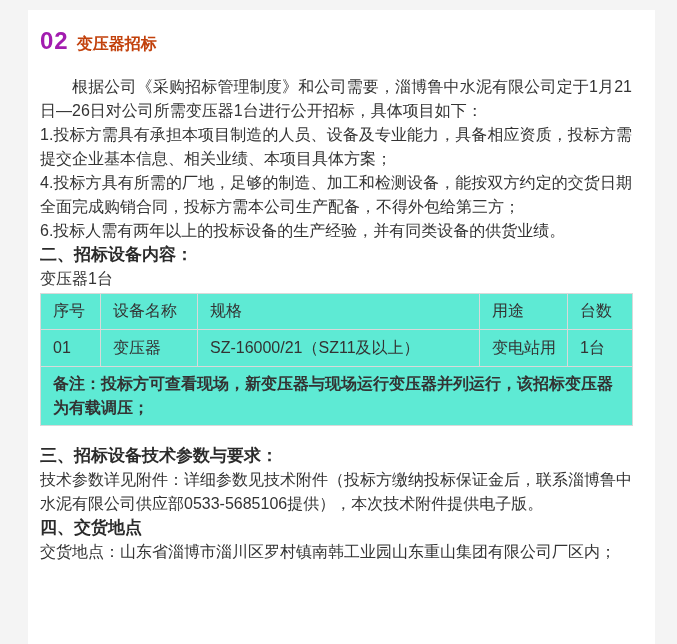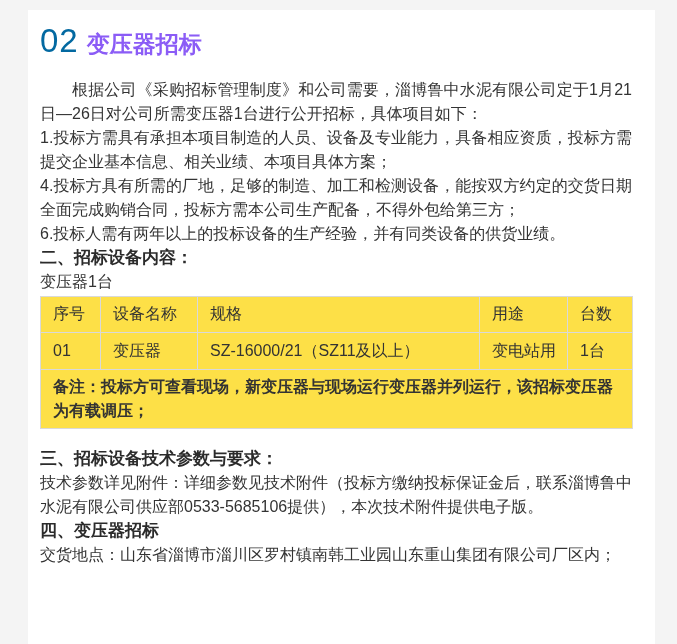--- a/index.html
+++ b/index.html
@@ -15,28 +15,28 @@
     width: 627px; height: 700px;
     background: #ffffff;
     padding: 16px 23px 0 12px;
   }
   .doc-title {
     line-height: 30px;
     white-space: nowrap;
     margin-bottom: 16px;
   }
   .doc-title .num {
-    color: #0369a1;
-    font-size: 33px;
-    font-weight: normal;
+    color: #a21caf;
+    font-size: 24px;
+    font-weight: bold;
     letter-spacing: 1px;
   }
   .doc-title .txt {
-    color: #8b5cf6;
-    font-size: 23px;
+    color: #c2410c;
+    font-size: 16px;
     font-weight: bold;
     margin-left: 8px;
   }
   p, h2 {
     font-size: 16px;
     line-height: 24px;
     color: #333333;
     text-align: justify;
   }
   h2 {
@@ -50,21 +50,21 @@
     width: 592px;
     border-collapse: collapse;
     margin-top: 2px;
     margin-bottom: 18px;
   }
   td {
     border: 1px solid #d9d9d9;
     font-size: 16px;
     color: #333333;
     padding: 0 6px 0 12px;
-    background: #fde047;
+    background: #5eead4;
   }
   tr.hdr td { height: 36px; }
   tr.data td { height: 37px; }
   td.note {
     padding: 5px 12px;
     line-height: 24px;
     height: 53px;
     font-weight: bold;
   }
 </style>
@@ -111,16 +111,16 @@
     </tr>
     <tr>
       <td class="note" colspan="5">备注：投标方可查看现场，新变压器与现场运行变压器并列运行，该招标变压器为有载调压；</td>
     </tr>
   </tbody>
     </table>
 
   <h2>三、招标设备技术参数与要求：</h2>
   <p>技术参数详见附件：详细参数见技术附件（投标方缴纳投标保证金后，联系淄博鲁中水泥有限公司供应部0533-5685106提供），本次技术附件提供电子版。</p>
 
-  <h2>四、变压器招标</h2>
+  <h2>四、交货地点</h2>
   <p>交货地点：山东省淄博市淄川区罗村镇南韩工业园山东重山集团有限公司厂区内；</p>
 
 </div>
 
 </body></html>

